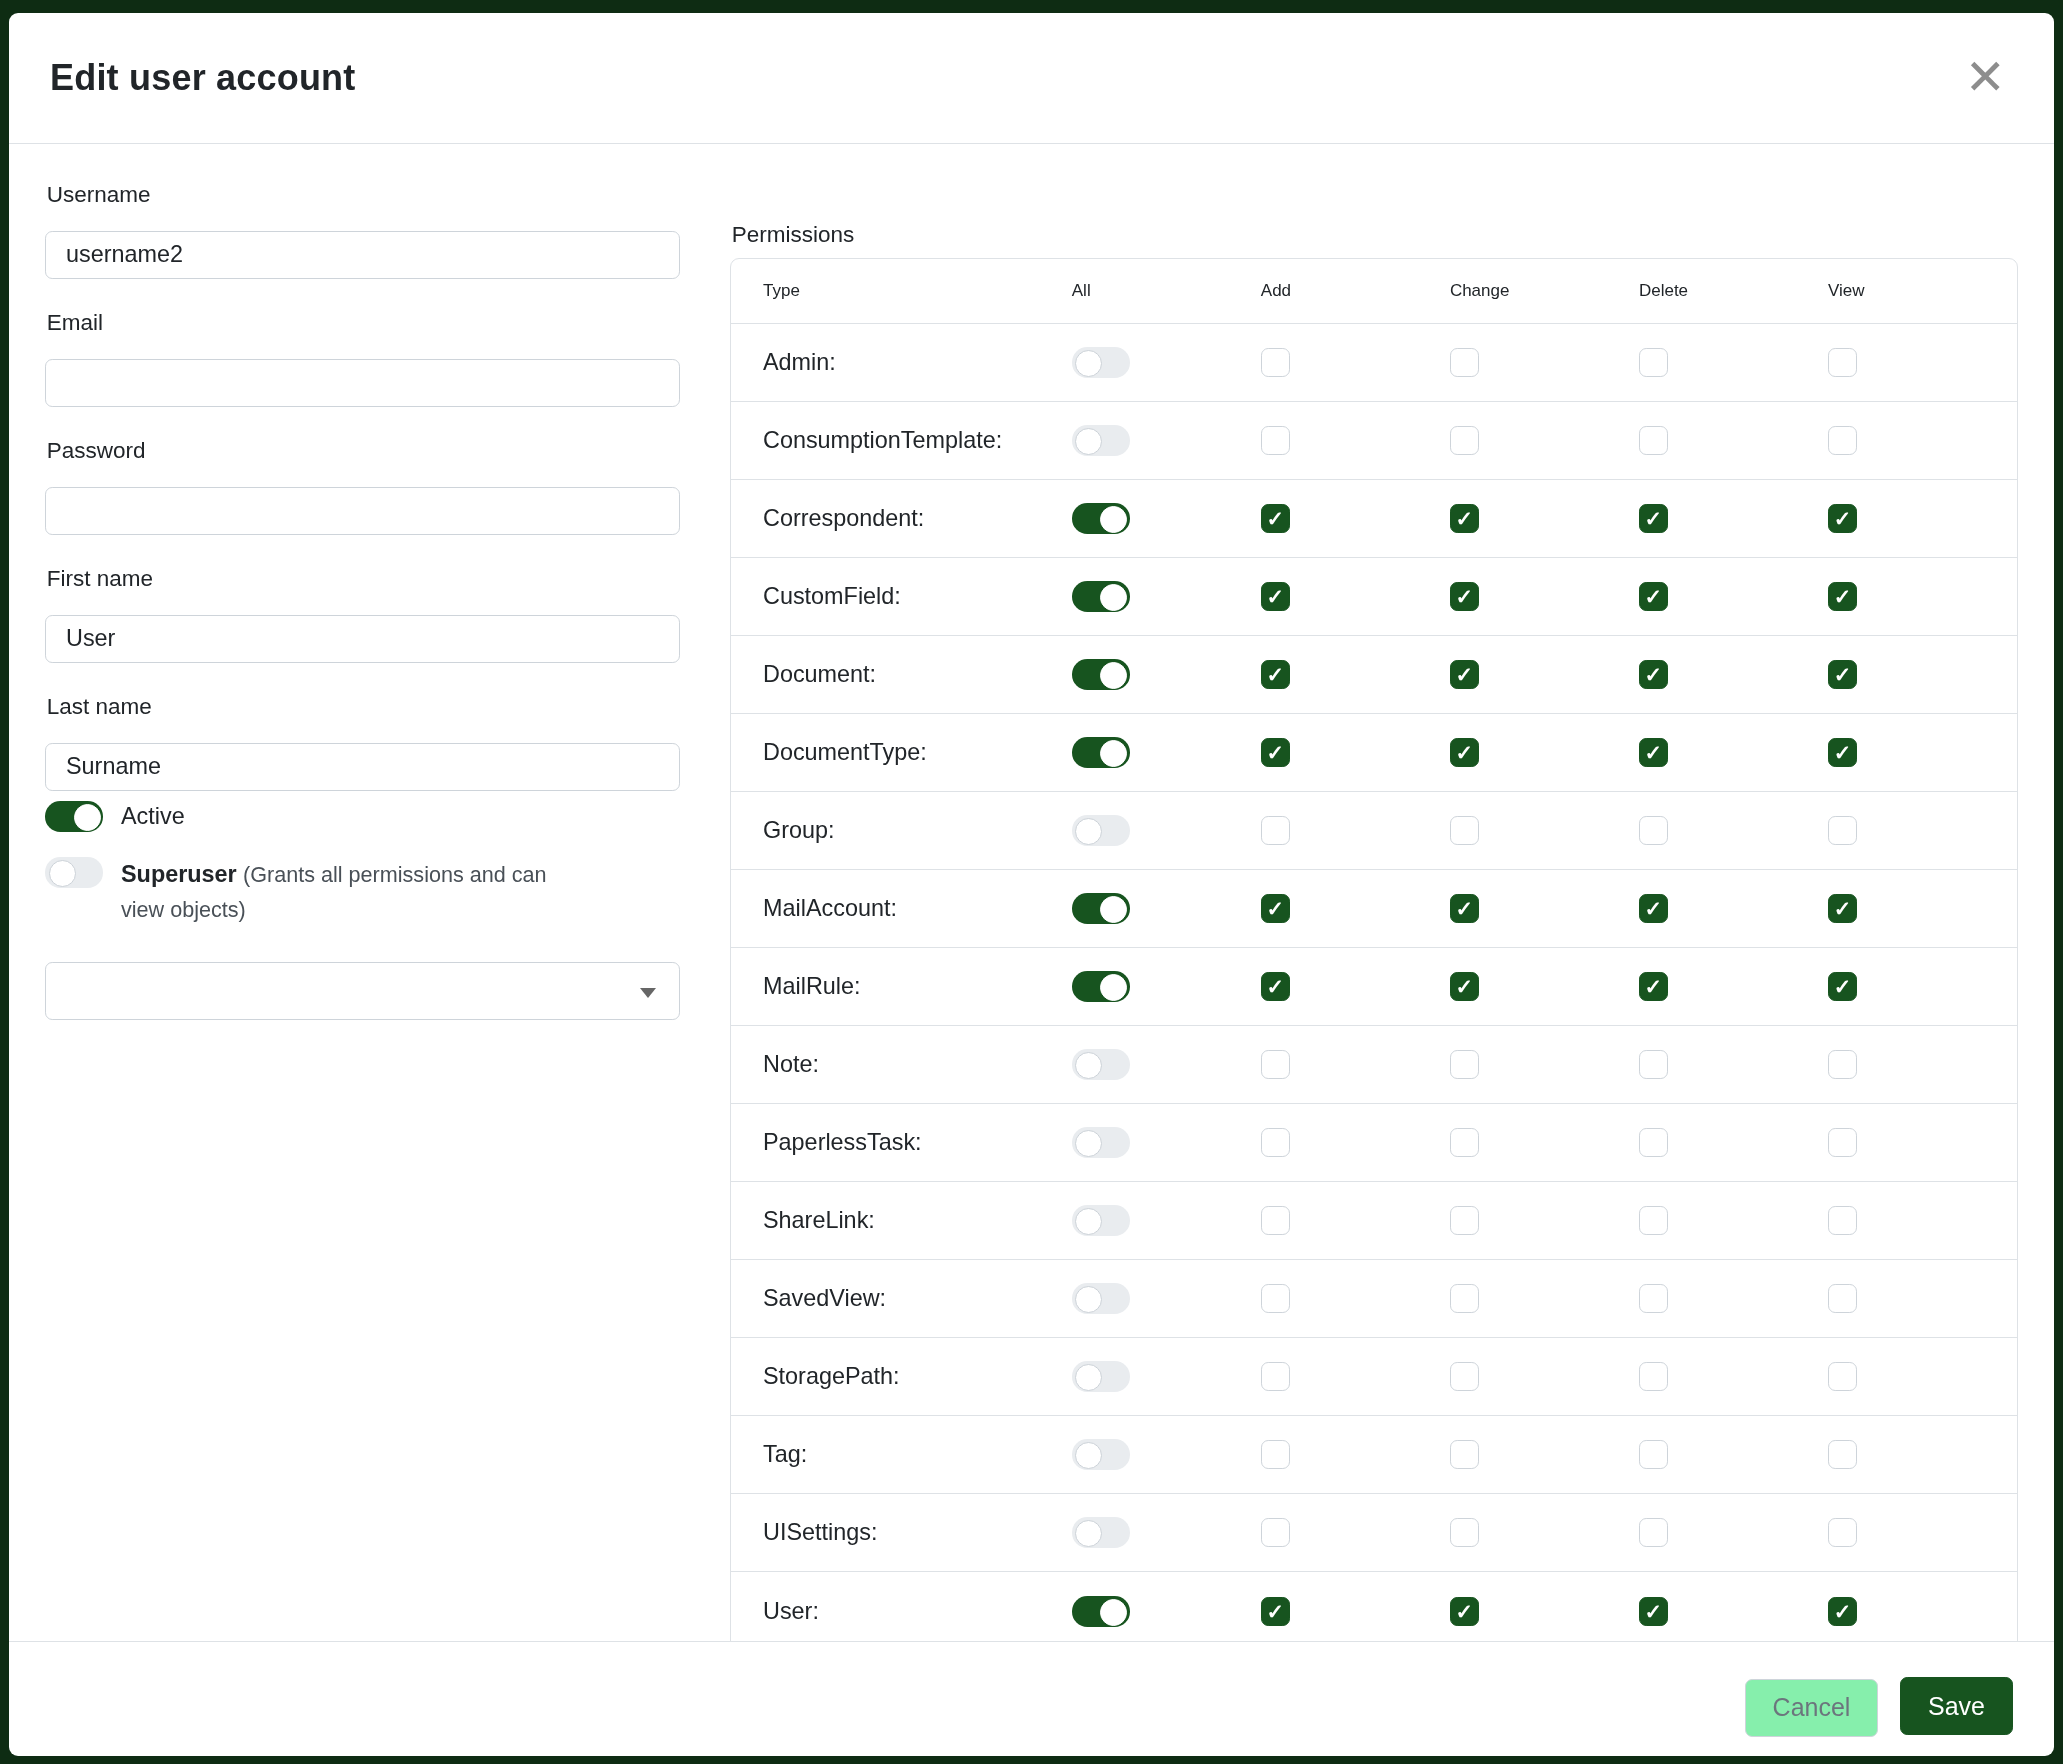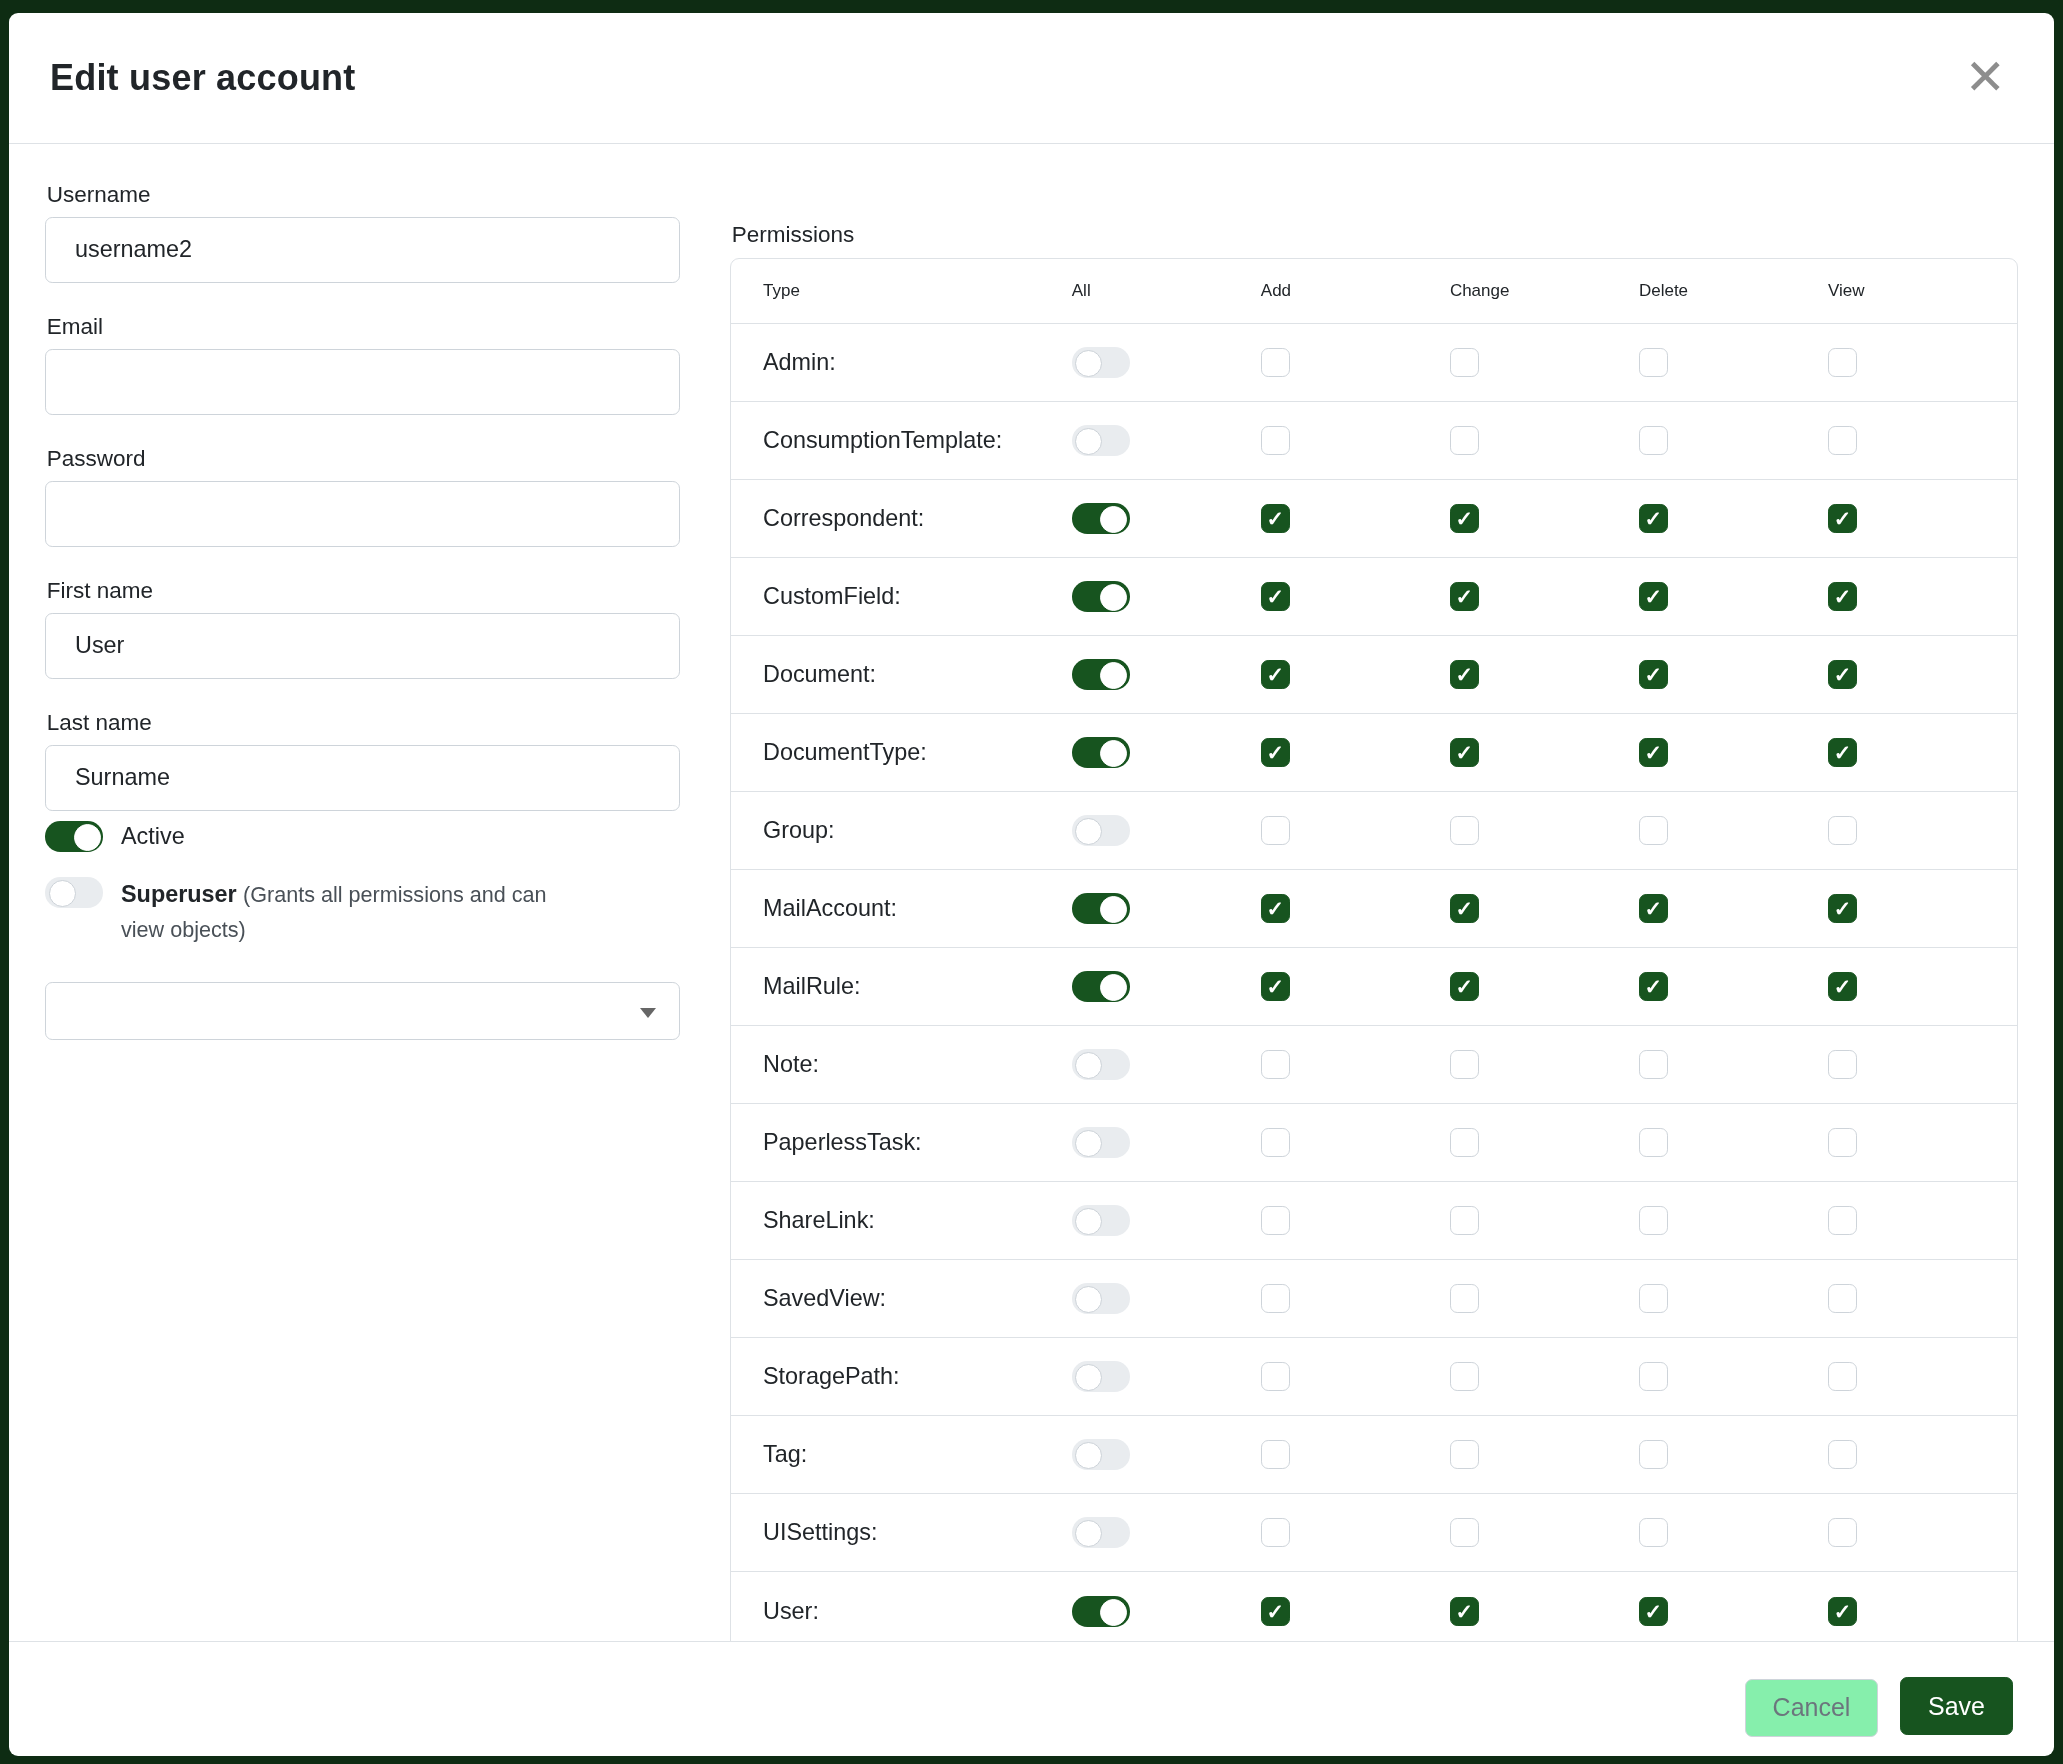--- a/index.html
+++ b/index.html
@@ -60,29 +60,30 @@
 
   .field { margin-bottom: 31px; }
   .field-label {
     display: block;
     font-size: 22.5px;
     margin: 0 0 9px 1.8px;
     color: #212529;
   }
   .text-input {
     width: 100%;
-    height: 66px;
+    height: 48px;
     border: 1.8px solid #ced4da;
     border-radius: 7.2px;
     font-size: 23.4px;
-    padding: 0 29px;
+    padding: 0 20px;
     color: #212529;
     font-family: "Liberation Sans", sans-serif;
     outline: none;
     background: #fff;
+    margin-top: 14px;
   }
   
   .select-box {
     position: relative;
     width: 100%;
     height: 58px;
     border: 1.8px solid #ced4da;
     border-radius: 7.2px;
     background: #fff;
     cursor: pointer;

